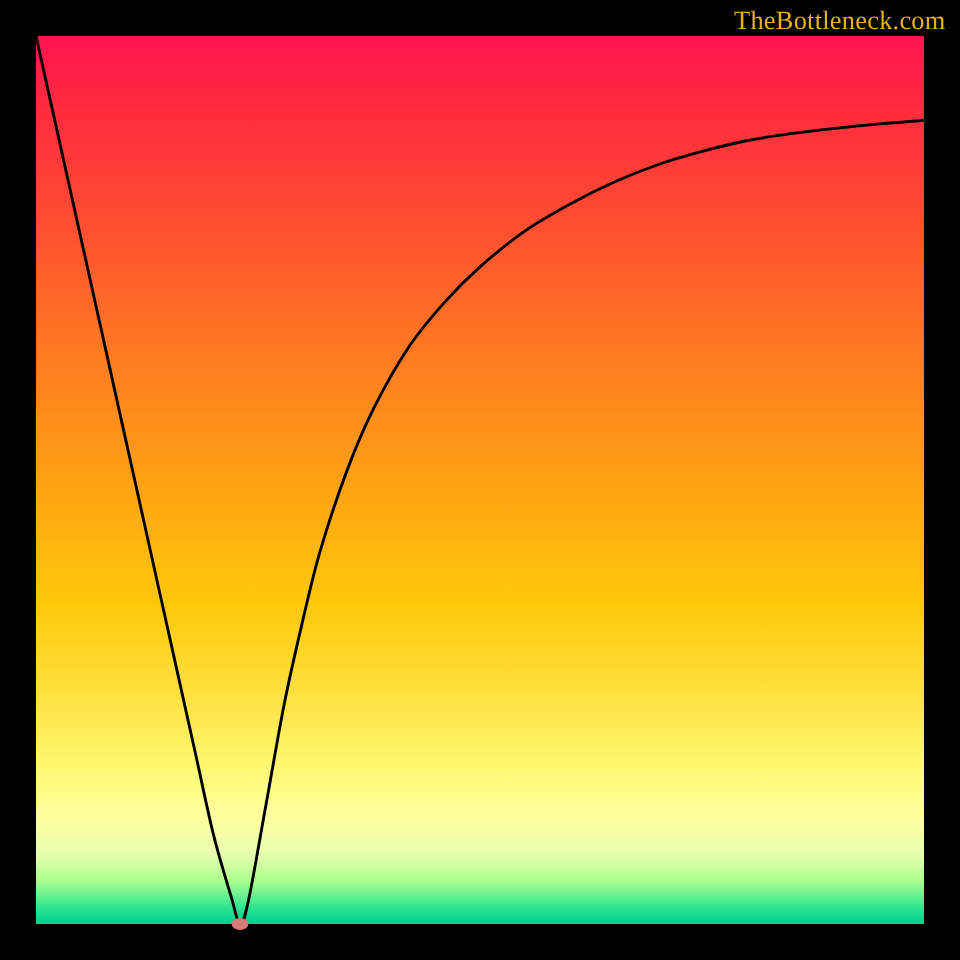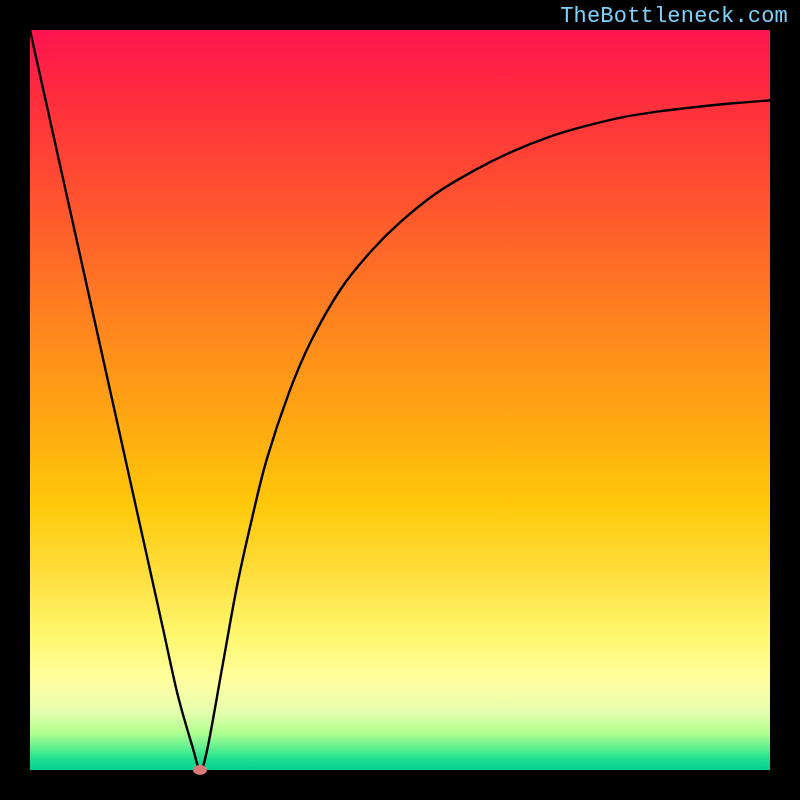--- a/index.html
+++ b/index.html
@@ -46,23 +46,23 @@
     width: 14px;
     height: 10px;
     background: #d97a7a;
     border-radius: 50%;
     transform: translate(-50%, -50%);
   }
   .watermark {
     position: absolute;
     top: 4px;
     right: 12px;
-    font-family: Liberation Mono, monospace;
+    font-family: Liberation Serif, serif;
     font-size: 22px;
-    color: #7dd3fc;
+    color: #eab308;
     letter-spacing: 0.2px;
     text-align: center;
   }
   svg.curve {
     position: absolute;
     left: 0;
     top: 0;
     width: 740px;
     height: 740px;
   }

